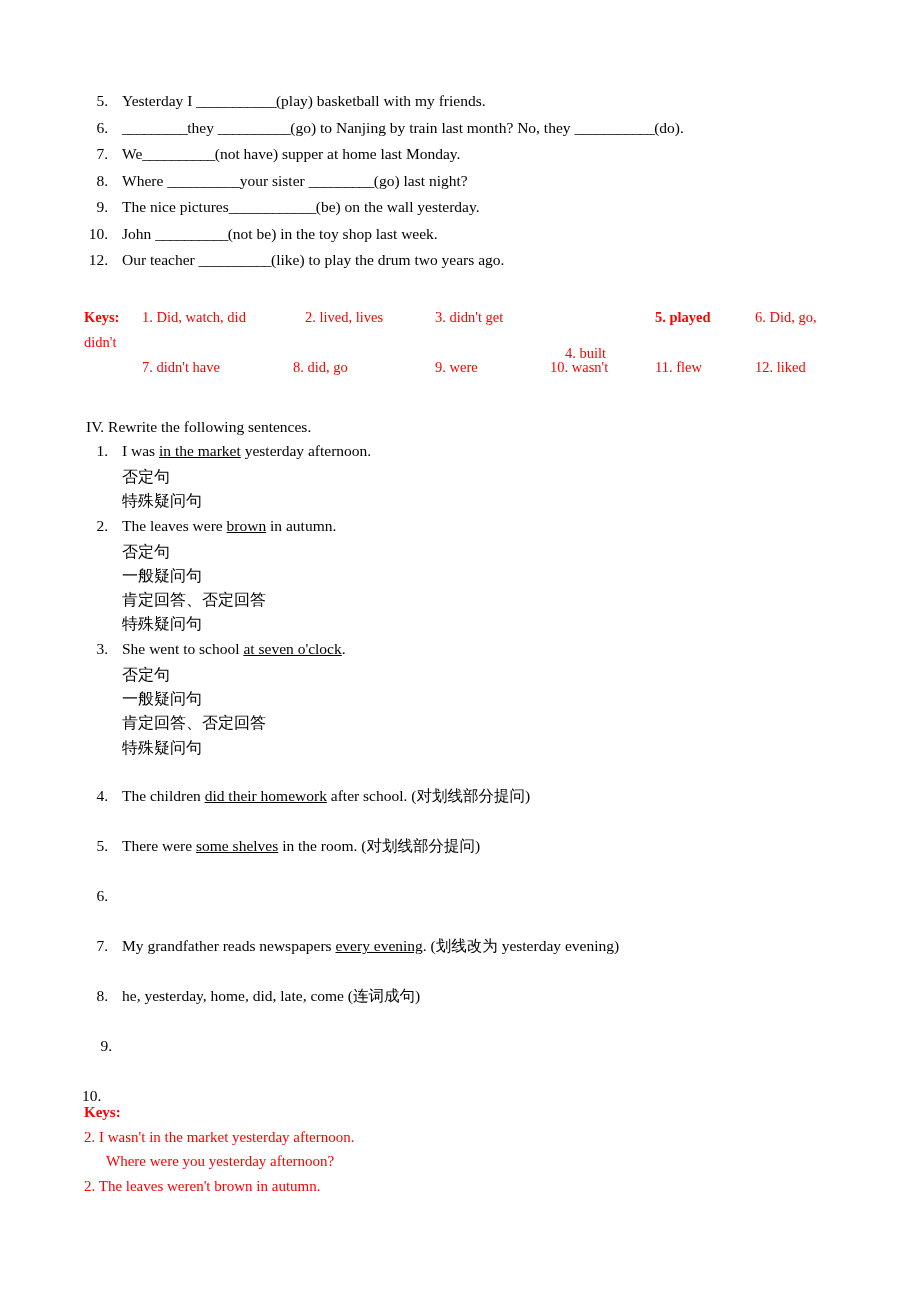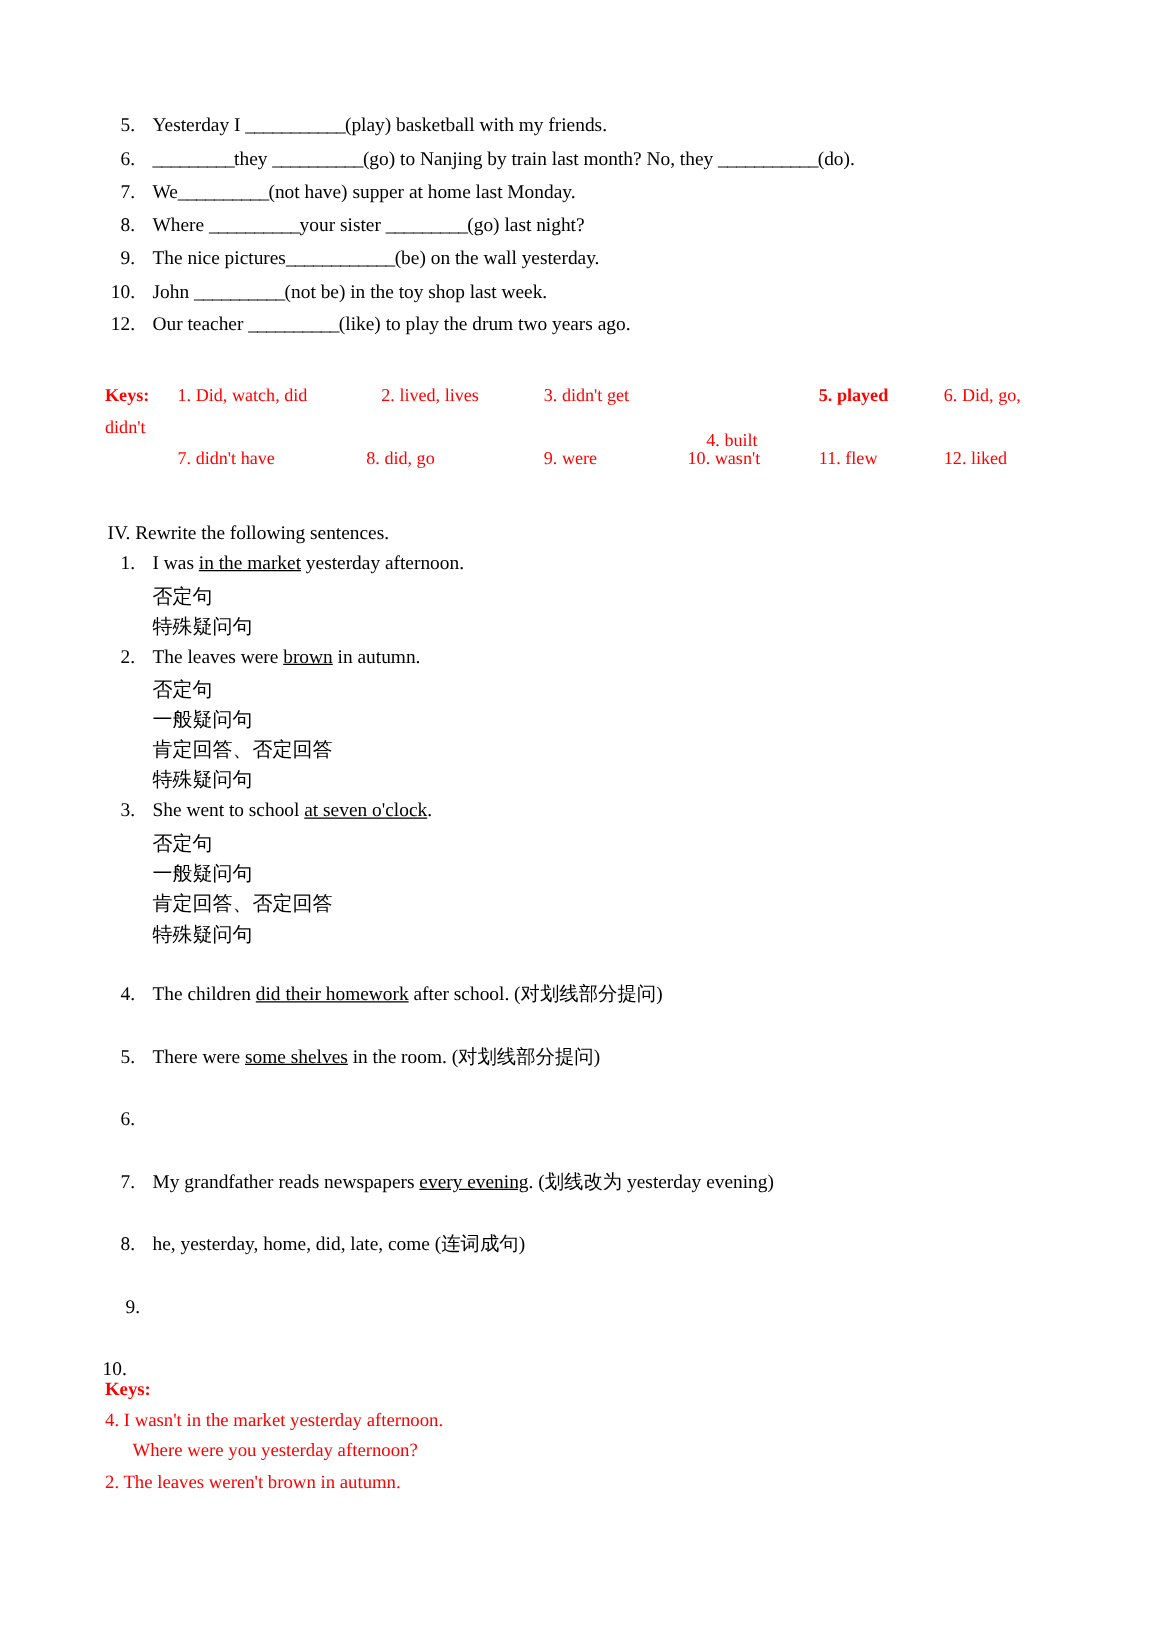--- a/index.html
+++ b/index.html
@@ -248,19 +248,19 @@
           <div class="num-line wide-num">
             <span class="num">10.</span>
           </div>
         </div>
       </div>
   </div>
 
   <div id="keys-two">
     <div class="kline keys-label">Keys:</div>
     <div id="keys-two-lines">
-        <div class="kline">4. I wasn't in the market yesterday afternoon.</div>
+        <div class="kline">2. I wasn't in the market yesterday afternoon.</div>
         <div class="kline indented">Where were you yesterday afternoon?</div>
         <div class="kline">2. The leaves weren't brown in autumn.</div>
       </div>
   </div>
 
 </div>
 
 </body></html>

